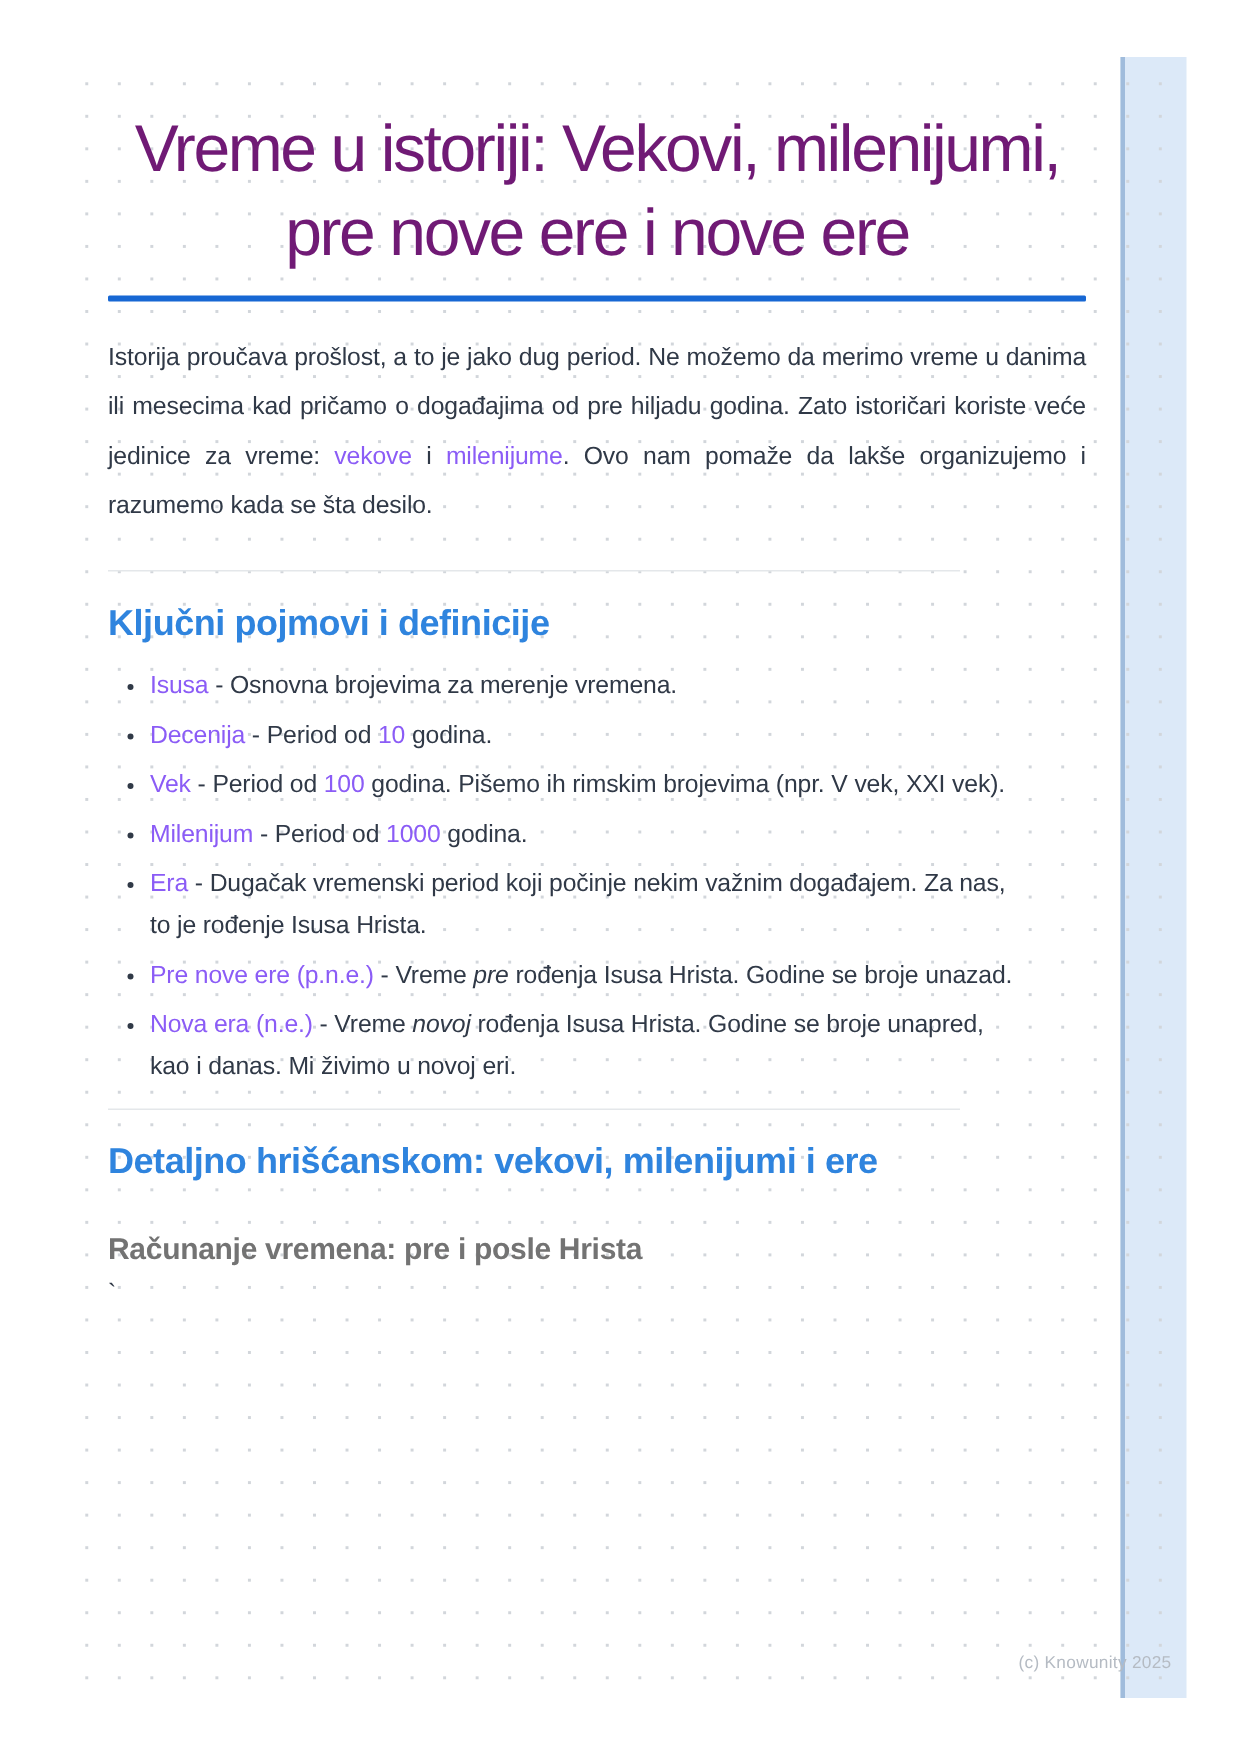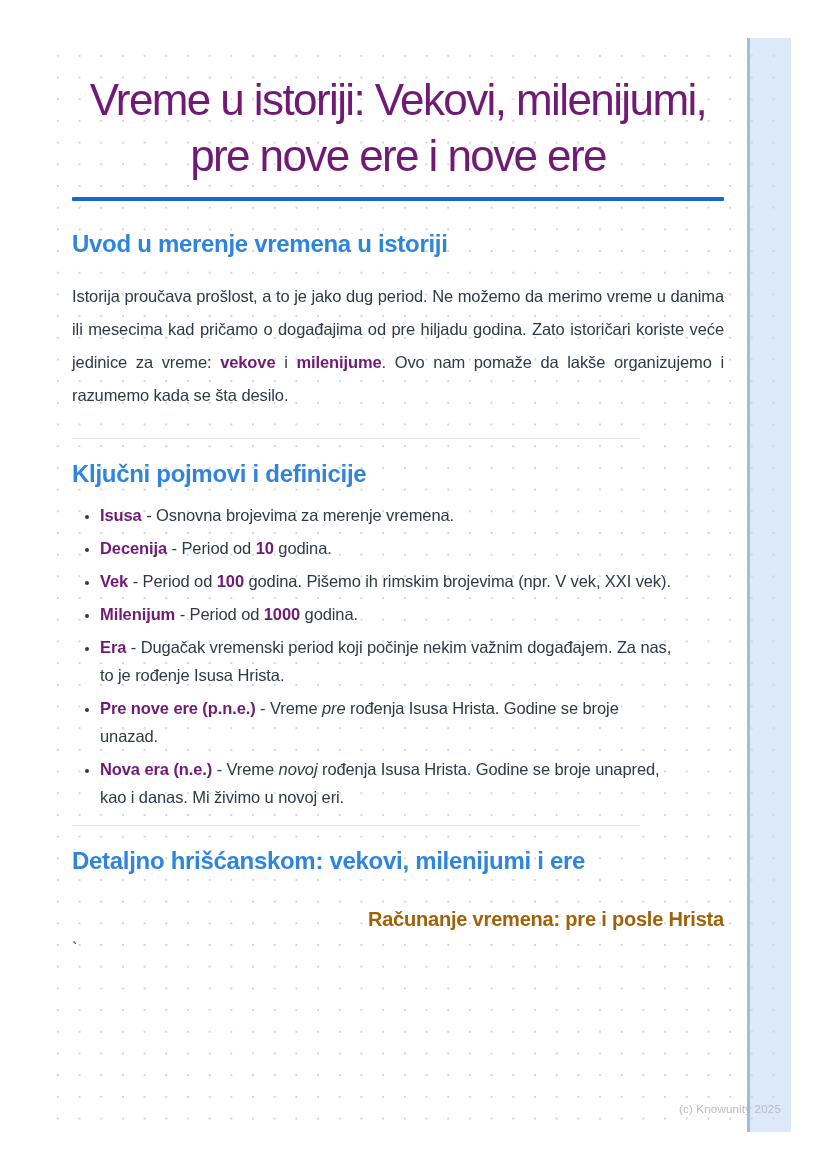--- a/index.html
+++ b/index.html
@@ -35,63 +35,62 @@
   .title-rule{
     margin-top:13px;height:4px;background:#1767d3;width:100%;border-radius:1px;
   }
   h2{
     font-size:24px;line-height:30px;font-weight:700;letter-spacing:-0.3px;
     color:#2f84de;margin:28px 0 0;
   }
   h2.after-hr{margin-top:20px;}
   h3{
     font-size:20px;line-height:26px;font-weight:700;letter-spacing:-0.2px;
-    color:#a16207;margin:30px 0 0;text-align:right;
+    color:#737373;margin:30px 0 0;
   }
   p.body{
     font-size:16.5px;line-height:33px;letter-spacing:-0.1px;
     margin:21px 0 0;text-align:justify;
   }
   p.body.detail{margin-top:40px;}
   hr{
     border:none;border-top:1px solid #e4e7ea;height:0;
     width:568px;margin:26px 0 0;
   }
   hr.second{margin-top:14px;}
   ul{
     margin:12px 0 0;padding:0 0 0 28px;width:580px;
     list-style:disc outside;
   }
   li{
     font-size:16.5px;line-height:28px;letter-spacing:-0.1px;
     margin:0 0 5px;
   }
   li::marker{color:#303947;font-size:14px;}
-  b{font-weight:700;color:#701a75;}
+  b{font-weight:400;color:#8b5cf6;}
   i{}
   p.stray{
     margin:2px 0 0;font-size:16.5px;line-height:28px;
   }
   .footer{
     position:absolute;top:1103px;right:47px;z-index:4;
     font-size:11.5px;letter-spacing:0.2px;color:#b5bbc3;
   }
 </style>
 </head>
 <body>
 
 <div class="margin-stripe"></div>
 <div class="dots"></div>
 
 <div class="content">
 
   <h1>Vreme u istoriji: Vekovi, milenijumi, pre nove ere i nove ere</h1>
   <div class="title-rule"></div>
 
-  <h2>Uvod u merenje vremena u istoriji</h2>
   <p class="body"><span>Istorija proučava prošlost, a to je jako dug period. Ne možemo da merimo vreme u danima ili mesecima kad pričamo o događajima od pre hiljadu godina. Zato istoričari koriste veće jedinice za vreme: </span><b>vekove</b><span> i </span><b>milenijume</b><span>. Ovo nam pomaže da lakše organizujemo i razumemo kada se šta desilo.</span></p>
 
   <hr>
 
   <h2 class="after-hr">Ključni pojmovi i definicije</h2>
   <ul>
     <li><b>Isusa</b><span> - Osnovna brojevima za merenje vremena.</span></li>
     <li><b>Decenija</b><span> - Period od </span><b>10</b><span> godina.</span></li>
     <li><b>Vek</b><span> - Period od </span><b>100</b><span> godina. Pišemo ih rimskim brojevima (npr. V vek, XXI vek).</span></li>
     <li><b>Milenijum</b><span> - Period od </span><b>1000</b><span> godina.</span></li>

